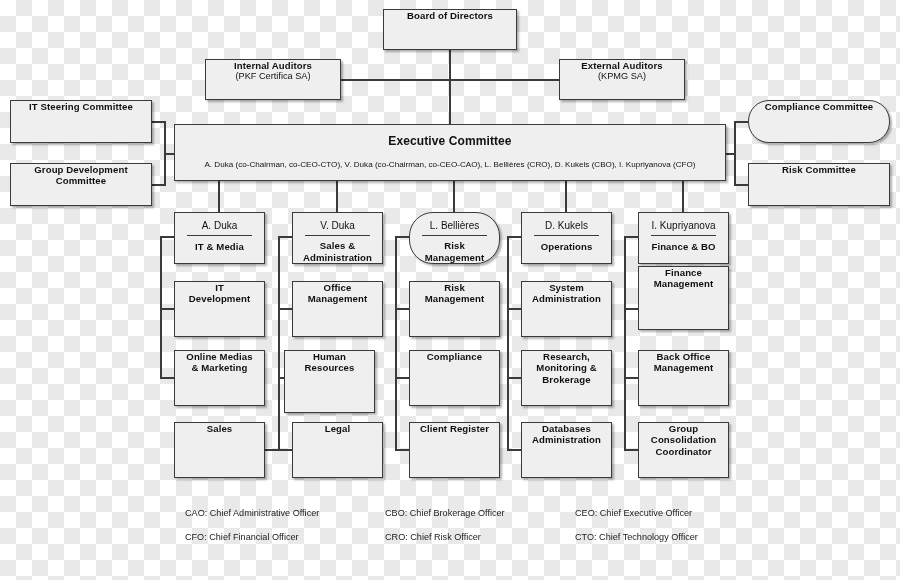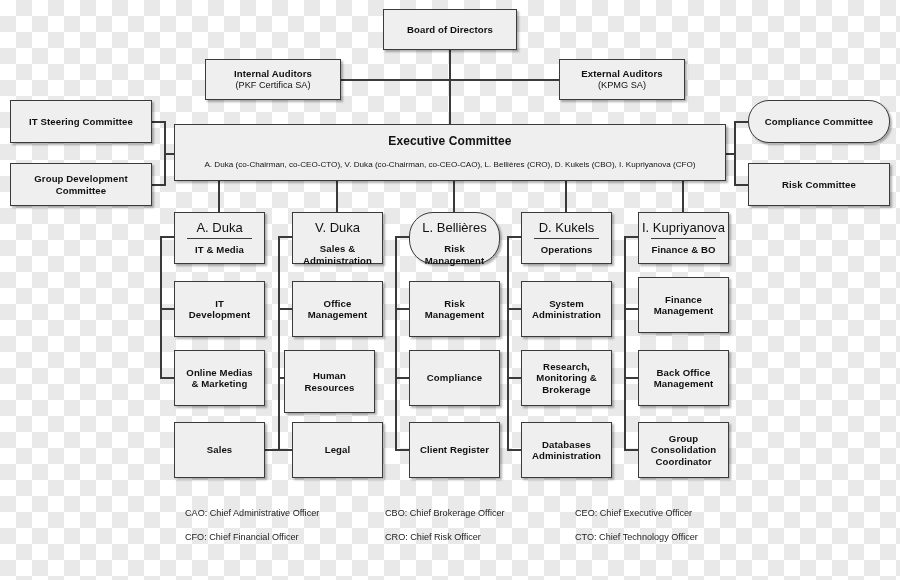--- a/index.html
+++ b/index.html
@@ -43,21 +43,21 @@
   }
   .node {
     position: absolute;
     box-sizing: border-box;
     background: #efefef;
     border: 1.2px solid #3a3a3a;
     box-shadow: 2px 2px 2px rgba(0,0,0,0.30);
     display: flex;
     flex-direction: column;
     align-items: center;
-    justify-content: center;
+    justify-content: flex-start;
     text-align: center;
     color: #111111;
     line-height: 1.18;
   }
   .node .title {
     font-weight: bold;
     font-size: 9.6px;
     letter-spacing: 0.1px;
     white-space: pre-line;
   }
@@ -66,21 +66,21 @@
     font-size: 9.2px;
     white-space: pre-line;
   }
   
   .node.head {
     justify-content: flex-start;
     padding-top: 7px;
   }
   .node.head .person {
     font-weight: normal;
-    font-size: 13px;
+    font-size: 10px;
     padding-bottom: 3px;
   }
   .node.head .divider {
     width: 72%;
     height: 1px;
     background: #3a3a3a;
     margin-bottom: 5px;
   }
   .node.exec {
     justify-content: flex-start;
@@ -258,21 +258,21 @@
     <div class="node" style="left:521px; top:422px; width:91px; height:56px;">
       <div class="title">Databases
 Administration</div>
     </div>
 
     <div class="node head" style="left:638px; top:212px; width:91px; height:52px;">
       <div class="person">I. Kupriyanova</div>
       <div class="divider"></div>
       <div class="title">Finance &amp; BO</div>
     </div>
-    <div class="node" style="left:638px; top:277px; width:91px; height:56px;">
+    <div class="node" style="left:638px; top:266px; width:91px; height:64px;">
       <div class="title">Finance
 Management</div>
     </div>
     <div class="node" style="left:638px; top:350px; width:91px; height:56px;">
       <div class="title">Back Office
 Management</div>
     </div>
     <div class="node" style="left:638px; top:422px; width:91px; height:56px;">
       <div class="title">Group
 Consolidation

